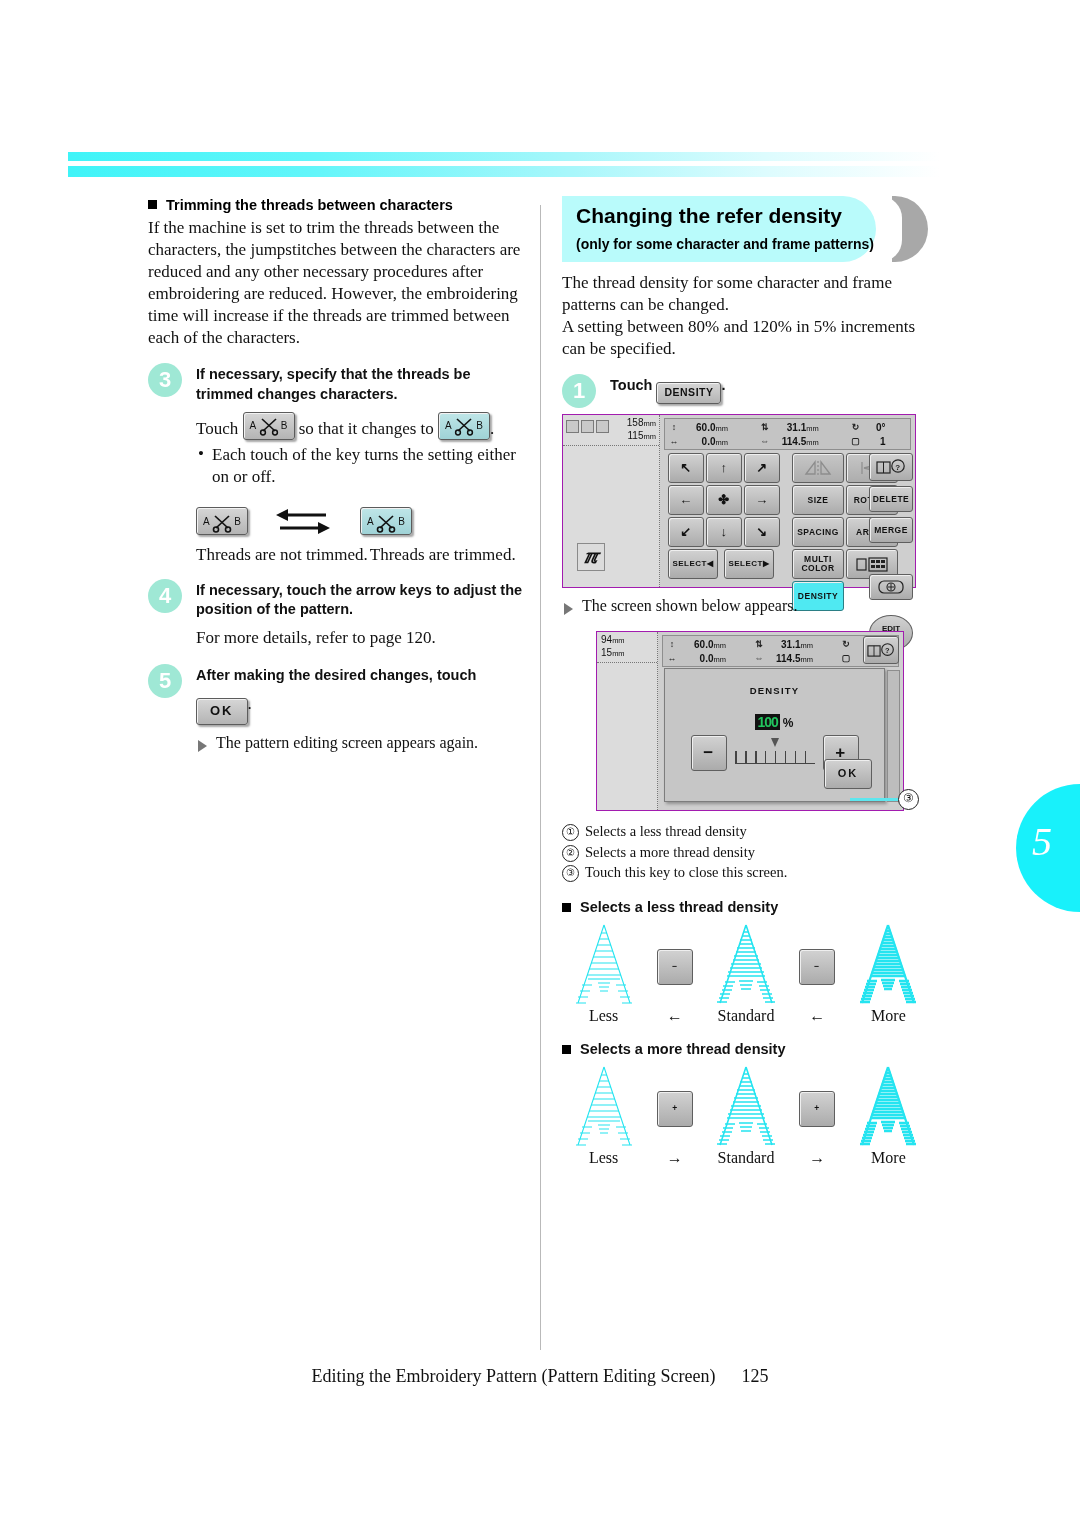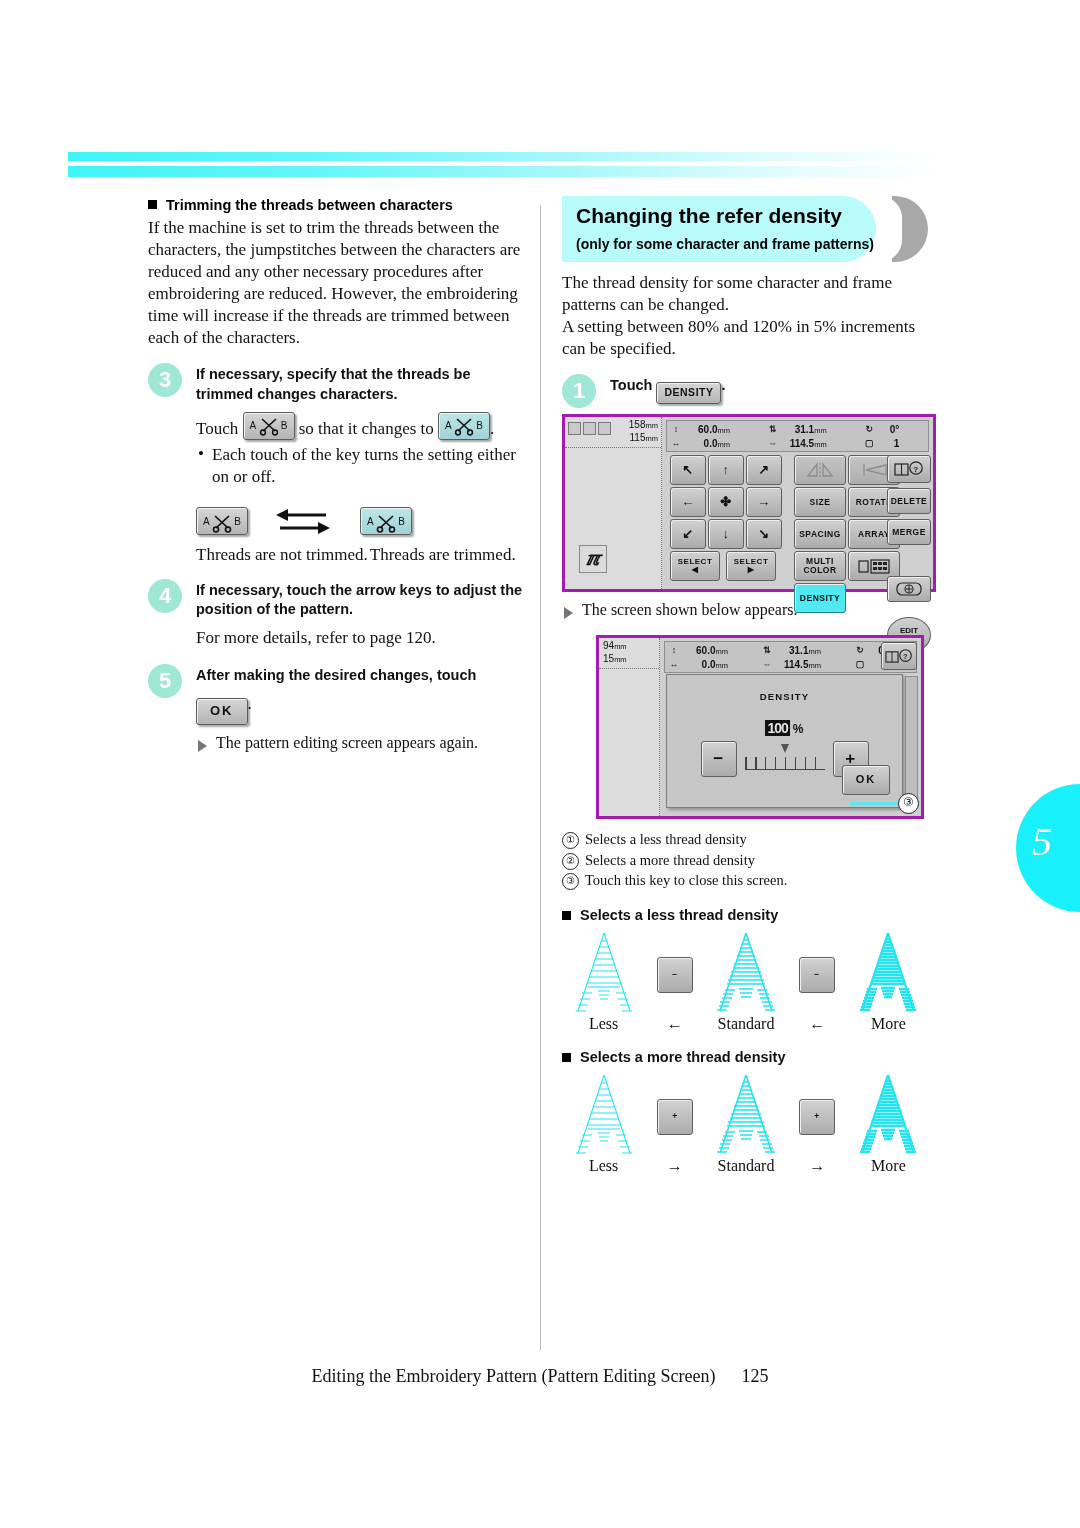--- a/index.html
+++ b/index.html
@@ -72,21 +72,21 @@
   .banner .cres{position:absolute;left:330px;top:0;width:36px;height:66px;background:#a8a8a8;
     border-radius:0 34px 34px 0;}
   .banner .cresmask{position:absolute;left:318px;top:0;width:22px;height:66px;background:#ffffff;
     border-radius:0 34px 34px 0;}
   .banner h2{position:absolute;left:14px;top:8px;margin:0;font-family:"Liberation Sans",sans-serif;
     font-weight:bold;font-size:21px;color:#000;}
   .banner .sub{position:absolute;left:14px;top:40px;font-family:"Liberation Sans",sans-serif;
     font-weight:bold;font-size:14px;color:#000;}
 
   
-  .lcd{border:3px solid #a21caf;background:#cfcfcf;position:relative;padding-left:16px;}
+  .lcd{border:1px solid #a21caf;background:#cfcfcf;position:relative;}
   .lcd1{width:352px;height:172px;margin-top:10px;}
   .lcd2{width:306px;height:178px;margin:14px 0 0 34px;}
 
   .lcd .preview{position:absolute;left:0;top:0;bottom:0;width:96px;background:#dcdcdc;
     border-right:1px dotted #777;}
   .lcd .prevtop{height:30px;border-bottom:1px dotted #777;position:relative;}
   .dimtxt{position:absolute;right:3px;font-family:"Liberation Sans",sans-serif;font-weight:bold;
     font-size:10px;color:#111;}
   .dimtxt span{font-size:7.5px;font-weight:normal;}
   .dimtxt.d1{top:2px;}.dimtxt.d2{top:15px;}
@@ -113,42 +113,42 @@
     font-family:"Liberation Sans",sans-serif;font-size:8.5px;font-weight:bold;color:#111;
     display:flex;align-items:center;justify-content:center;text-align:center;line-height:1.05;
     letter-spacing:.5px;}
   .btn.dis{color:#8d8d8d;background:linear-gradient(#c6c6c6,#adadad);}
   .btn.on{background:#4fe9f2;border-color:#2b7f85;}
 
   .padgrid{position:absolute;left:8px;top:38px;display:grid;grid-template-columns:repeat(3,34px);
     grid-template-rows:repeat(3,28px);gap:4px;}
   .padgrid .btn{width:34px;height:28px;font-size:13px;}
   .selrow{position:absolute;left:8px;top:134px;display:flex;gap:6px;}
-  .selrow .btn{width:48px;height:28px;font-size:8px;flex-direction:column;}
+  .selrow .btn{width:48px;height:28px;font-size:8px;flex-direction:row;}
 
   .fngrid{position:absolute;left:132px;top:38px;display:grid;grid-template-columns:repeat(2,50px);
     grid-template-rows:repeat(4,28px);gap:4px;}
   .fngrid .btn{width:50px;height:28px;}
 
   .rightcol{position:absolute;right:4px;top:38px;width:42px;display:flex;flex-direction:column;gap:5px;}
   .rightcol .btn{width:42px;height:24px;}
   .rightcol .btn.tall{height:26px;}
   .editend{width:42px;height:34px;border-radius:50%;background:linear-gradient(#d2d2d2,#a9a9a9);
     border:1.5px solid #5f5f5f;font-family:"Liberation Sans",sans-serif;font-size:8px;font-weight:bold;
     display:flex;flex-direction:column;align-items:center;justify-content:center;line-height:1.05;
     margin-top:10px;}
 
   
   .dlg{position:absolute;left:6px;right:18px;top:36px;bottom:8px;background:#c6c6c6;
     border:1.5px solid #7d7d7d;box-shadow:2px 2px 3px rgba(0,0,0,.3);}
   .dlg .title{position:absolute;top:16px;left:0;right:0;text-align:center;
     font-family:"Liberation Sans",sans-serif;font-size:9.5px;font-weight:bold;letter-spacing:1.2px;color:#111;}
   .dlg .valbox{position:absolute;top:44px;left:0;right:0;text-align:center;}
   .dlg .valnum{font-family:"Liberation Sans",sans-serif;font-size:14px;font-weight:bold;
-    background:#111;color:#e5e5e5;padding:0 2px;letter-spacing:-1px;}
+    background:#111;color:#22c55e;padding:0 2px;letter-spacing:-1px;}
   .dlg .valpct{font-family:"Liberation Sans",sans-serif;font-size:12px;font-weight:bold;margin-left:3px;}
   .dlg .ctrl{position:absolute;top:66px;left:0;right:0;display:flex;align-items:center;
     justify-content:center;gap:8px;}
   .dlg .pm{width:34px;height:34px;font-size:17px;}
   .scale{width:80px;height:22px;position:relative;}
   .scale .ticks{position:absolute;bottom:0;left:0;right:0;height:12px;
     background:repeating-linear-gradient(to right,#444 0 1.5px,transparent 1.5px 10px);
     border-bottom:1.5px solid #444;}
   .scale .marker{position:absolute;top:-4px;left:50%;transform:translateX(-50%);
     width:0;height:0;border-left:4px solid transparent;border-right:4px solid transparent;

